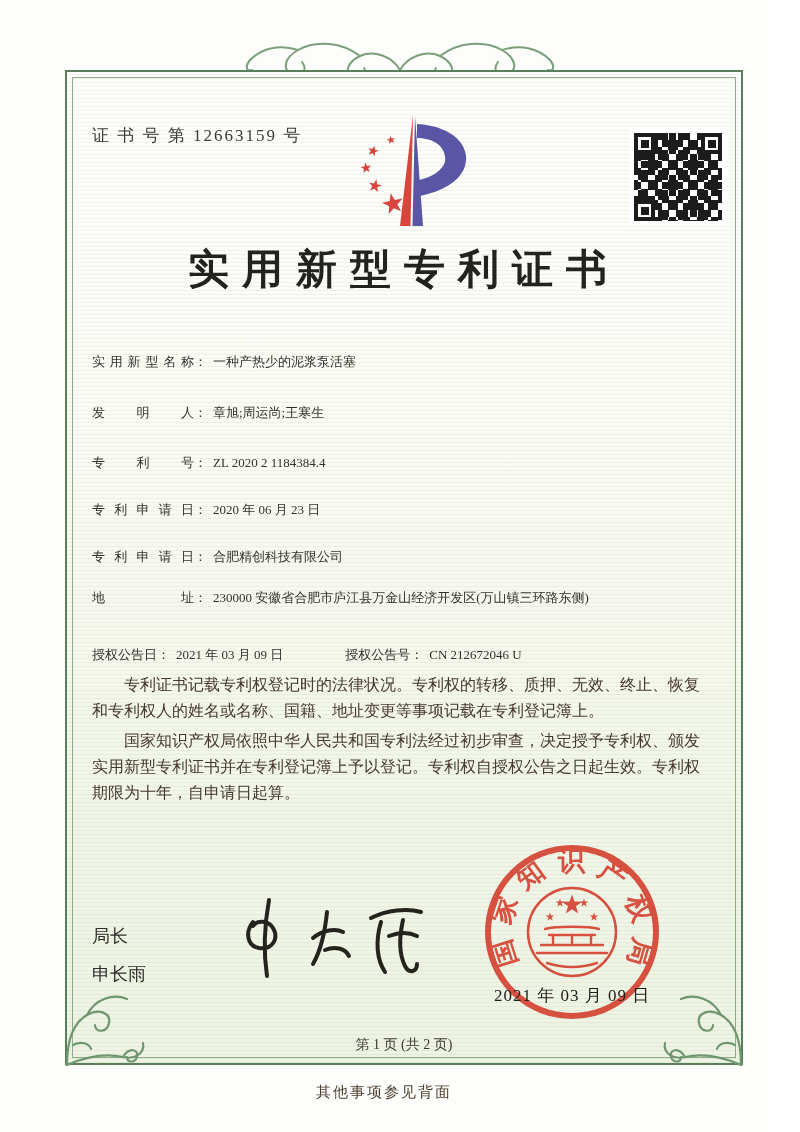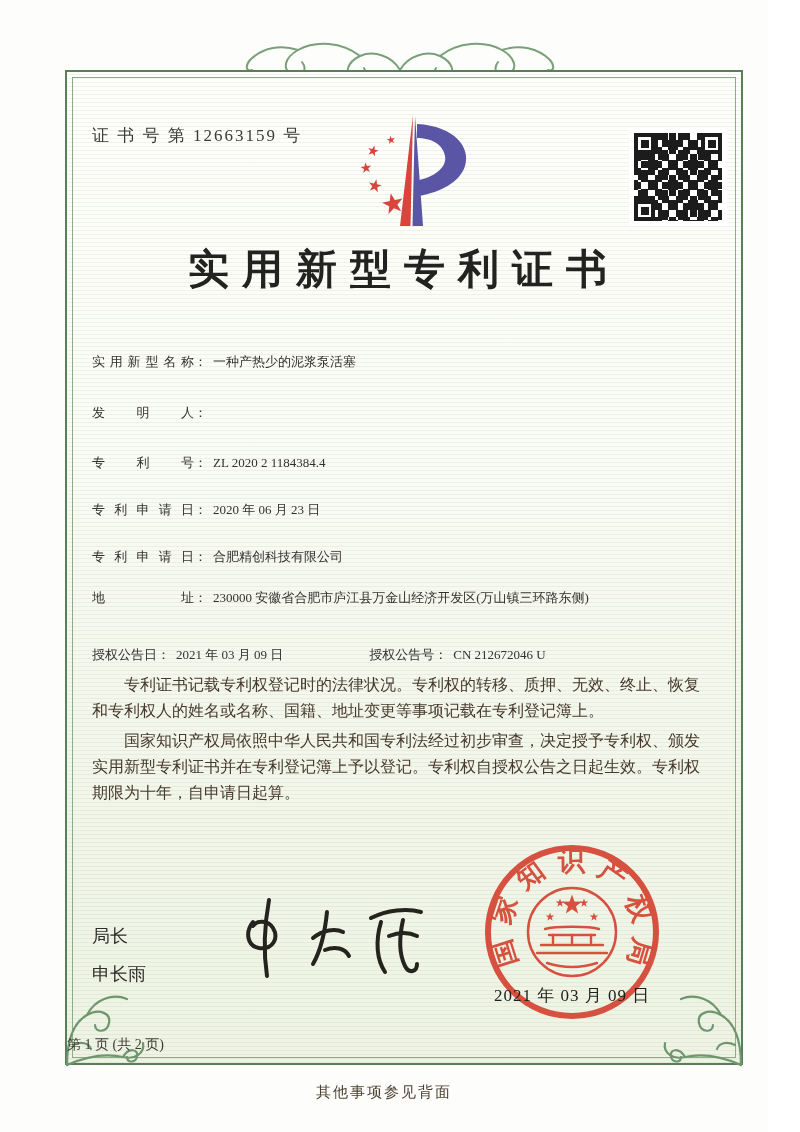--- a/index.html
+++ b/index.html
@@ -33,34 +33,34 @@
   
   .title{position:absolute;left:0;top:170px;width:100%;text-align:center;
          font-size:41px;font-weight:600;letter-spacing:13px;color:#222220;}
   
   .row{position:absolute;left:25px;right:40px;display:flex;font-size:13px;line-height:1.55;color:#33312d;}
   .lbl{display:inline-block;width:102px;text-align:justify;text-align-last:justify;flex:none;}
   .colon{flex:none;margin-right:6px;}
   .val{flex:1;}
   .r1{top:280px}.r2{top:331px}.r3{top:381px}.r4{top:428px}.r5{top:475px}.r6{top:516px}
   .r7{top:573px;display:flex;}
-  .grant-right{margin-left:86px;display:flex;text-align:right;}
+  .grant-right{margin-left:62px;display:flex;text-align:right;}
   
   .paras{position:absolute;left:25px;right:30px;top:600px;font-size:16px;line-height:1.62;color:#46392c;}
   .paras p{margin:0 0 4px 0;text-indent:2em;}
   
   .signer-title{position:absolute;left:25px;top:852px;font-size:18px;color:#2d2d2b;}
   .signer-name{position:absolute;left:25px;top:890px;font-size:18px;color:#2d2d2b;}
   .sig{position:absolute;left:158px;top:816px;}
   
   .seal{position:absolute;left:408px;top:763px;opacity:0.9;}
   .seal-date{position:absolute;left:420px;top:912px;width:170px;text-align:center;
              font-size:17px;color:#1e1e1c;letter-spacing:1px;z-index:5;}
   
-  .page-no{position:absolute;left:0;top:964px;width:100%;text-align:left;font-size:14px;color:#3c3a34;}
+  .page-no{position:absolute;left:0;top:964px;width:100%;text-align:center;font-size:14px;color:#3c3a34;}
   .back-note{position:absolute;left:0;top:1083px;width:100%;text-align:center;font-size:15px;
              color:#4a3f30;letter-spacing:2px;}
   svg{display:block}
 </style>
 </head>
 <body>
 
 <div class="page">
 
   <svg class="orn orn-top" width="320" height="80" viewBox="0 0 320 80">
@@ -128,20 +128,21 @@
     <div class="title">实用新型专利证书</div>
 
     <div class="row r1">
       <span class="lbl">实用新型名称</span>
         <span class="colon">：</span>
         <span class="val">一种产热少的泥浆泵活塞</span>
     </div>
     <div class="row r2">
       <span class="lbl">发明人</span>
         <span class="colon">：</span>
+        <span class="val">章旭;周运尚;王寒生</span>
     </div>
     <div class="row r3">
       <span class="lbl">专利号</span>
         <span class="colon">：</span>
         <span class="val">ZL 2020 2 1184384.4</span>
     </div>
     <div class="row r4">
       <span class="lbl">专利申请日</span>
         <span class="colon">：</span>
         <span class="val">2020 年 06 月 23 日</span>

